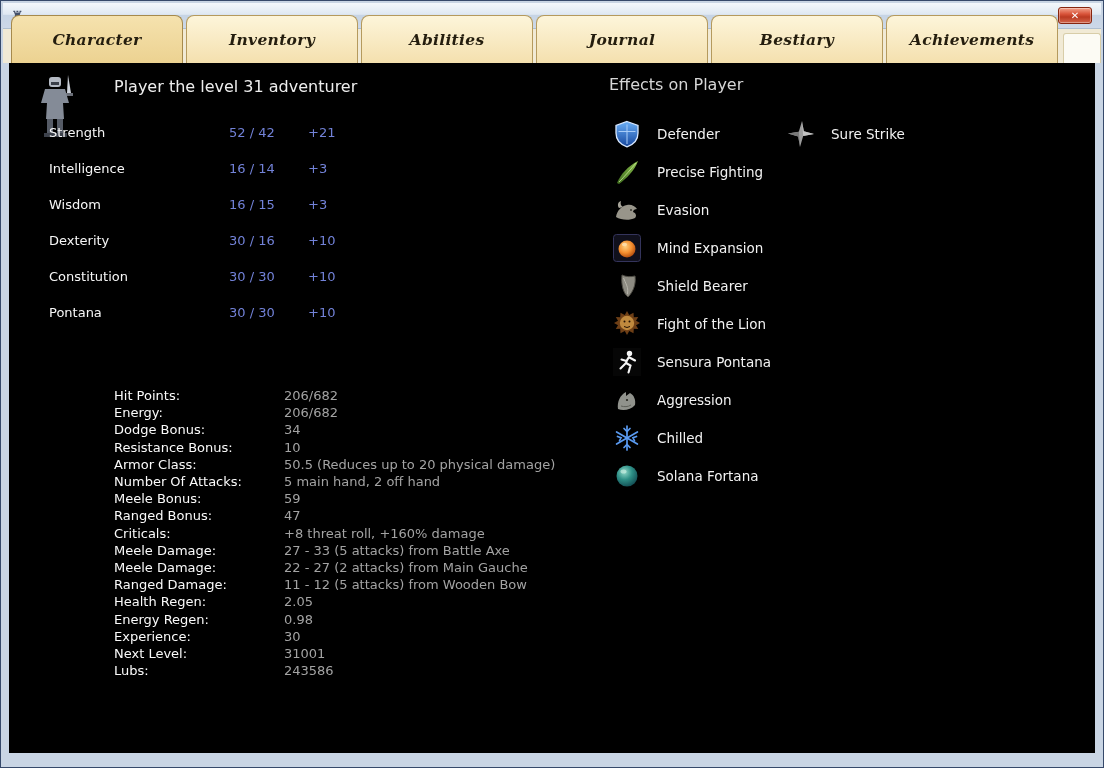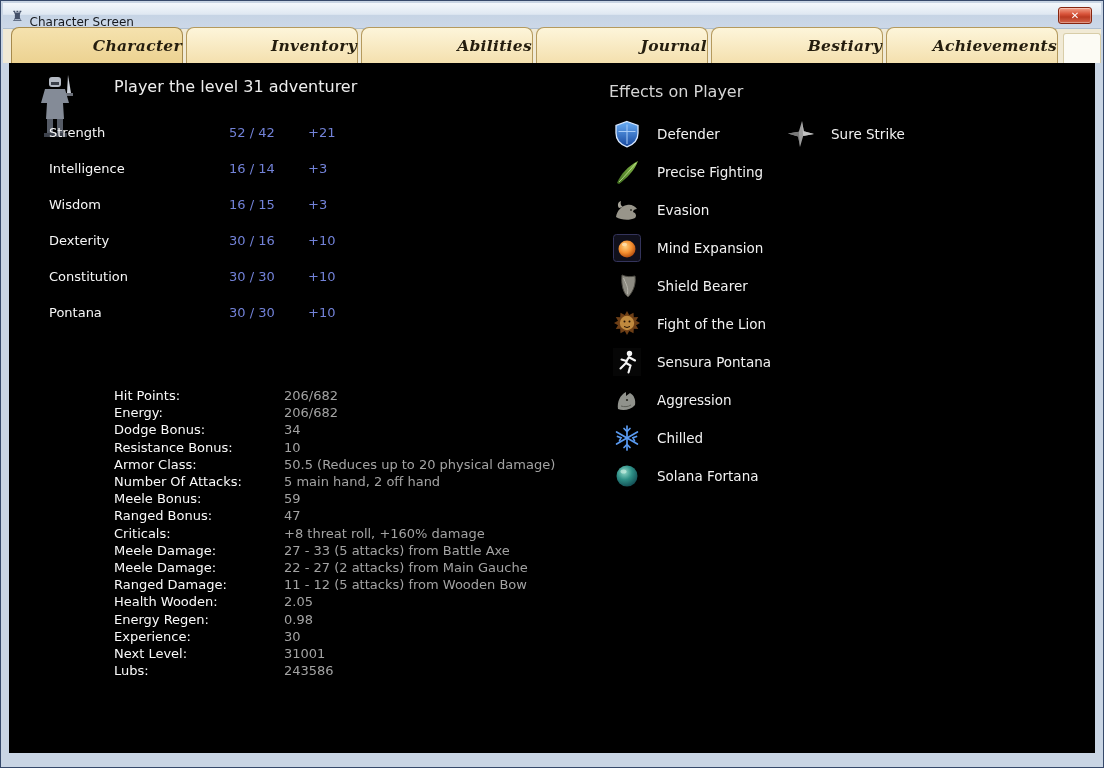--- a/index.html
+++ b/index.html
@@ -18,24 +18,24 @@
   .close-btn { position:absolute; right:9px; top:4px; width:34px; height:17px;
     background:linear-gradient(to bottom,#f2a38c 0%,#d9543a 40%,#bb3a22 60%,#d2664c 100%);
     border:1px solid #86250f; border-radius:3px; color:#fff; display:flex;
     align-items:center; justify-content:center; cursor:pointer;
     box-shadow:inset 0 0 0 1px rgba(255,255,255,.35); }
   .close-btn span { font-size:10px; font-weight:bold; line-height:1; }
 
   
   .tabstrip { position:absolute; left:2px; right:2px; top:28px; height:34px;
     background:#f1ead5; display:flex; align-items:flex-end; padding-left:8px; }
-  .tab { width:172px; height:36px; margin-right:3px; margin-bottom:0;
+  .tab { width:172px; height:48px; margin-right:3px; margin-bottom:0;
     background:linear-gradient(to bottom,#fdf5da,#f4e0ae);
     border:1px solid #b59a5d; border-bottom:none; border-radius:8px 8px 0 0;
-    display:flex; align-items:center; justify-content:flex-end; cursor:pointer; }
+    display:flex; align-items:center; justify-content:center; cursor:pointer; }
   .tab.active { background:linear-gradient(to bottom,#f5e2ae,#ecd291);
     border-color:#a68a4c; }
   .tab-label { font-family:"DejaVu Serif", serif; font-style:italic;
     font-weight:600; font-size:15.5px; color:#241d0e; letter-spacing:.3px; }
   .tab-end { width:38px; height:30px; background:#fcfbf4;
     border:1px solid #d8cda8; border-bottom:none; border-radius:3px 3px 0 0; margin-left:2px; }
 
   
   .content { position:absolute; left:8px; right:8px; top:62px; bottom:14px;
     background:#000; color:#f5f5f5; }
@@ -49,21 +49,21 @@
   .attr-row { display:flex; height:36px; align-items:center; font-size:13px; }
   .attr-label { width:165px; color:#f7f7f7; }
   .attr-value { width:64px; margin-left:15px; color:#7282d8; }
   .attr-bonus { margin-left:15px; color:#7282d8; }
 
   .details { position:absolute; left:105px; top:324px; font-size:13px; line-height:17.2px; }
   .detail-row { display:flex; }
   .detail-label { width:170px; color:#fafafa; }
   .detail-value { color:#a3a3a3; }
 
-  .effects-heading { position:absolute; left:600px; top:19px;
+  .effects-heading { position:absolute; left:600px; top:12px;
     font-size:16px; color:#d6d6d6; }
   .effects-col { position:absolute; top:52px; }
   .effects-col.c1 { left:604px; }
   .effects-col.c2 { left:778px; }
   .effect-row { display:flex; align-items:center; height:38px; }
   .effect-icon { width:28px; height:28px; margin-right:16px; flex:0 0 28px; }
   .effect-icon svg { display:block; }
   .effect-label { font-size:13.5px; color:#f2f2f2; white-space:nowrap; }
 </style>
 </head>
@@ -195,21 +195,21 @@
       </div>
       <div class="detail-row">
         <span class="detail-label">Meele Damage:</span>
         <span class="detail-value">22 - 27 (2 attacks) from Main Gauche</span>
       </div>
       <div class="detail-row">
         <span class="detail-label">Ranged Damage:</span>
         <span class="detail-value">11 - 12 (5 attacks) from Wooden Bow</span>
       </div>
       <div class="detail-row">
-        <span class="detail-label">Health Wooden:</span>
+        <span class="detail-label">Health Regen:</span>
         <span class="detail-value">2.05</span>
       </div>
       <div class="detail-row">
         <span class="detail-label">Energy Regen:</span>
         <span class="detail-value">0.98</span>
       </div>
       <div class="detail-row">
         <span class="detail-label">Experience:</span>
         <span class="detail-value">30</span>
       </div>

